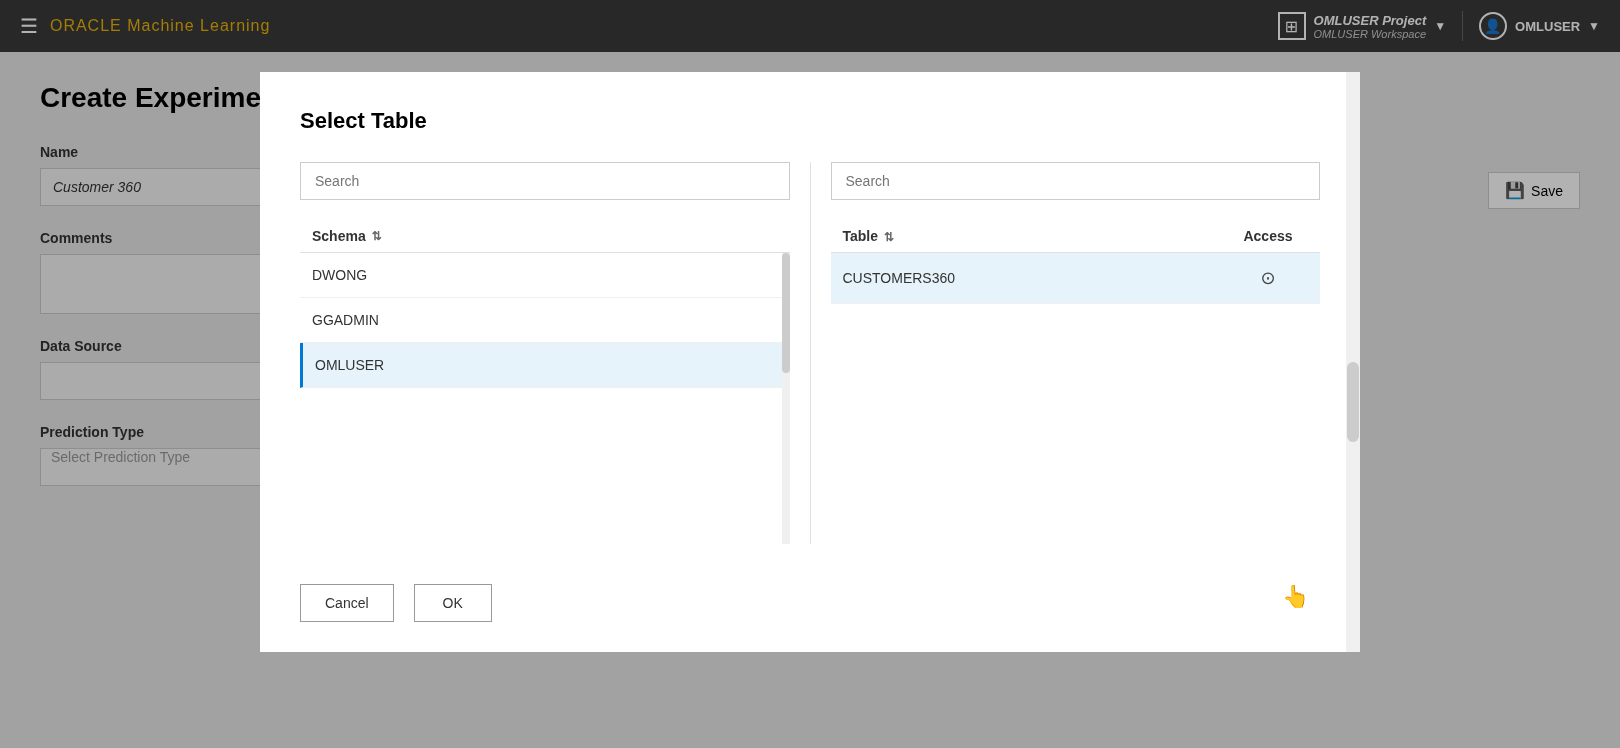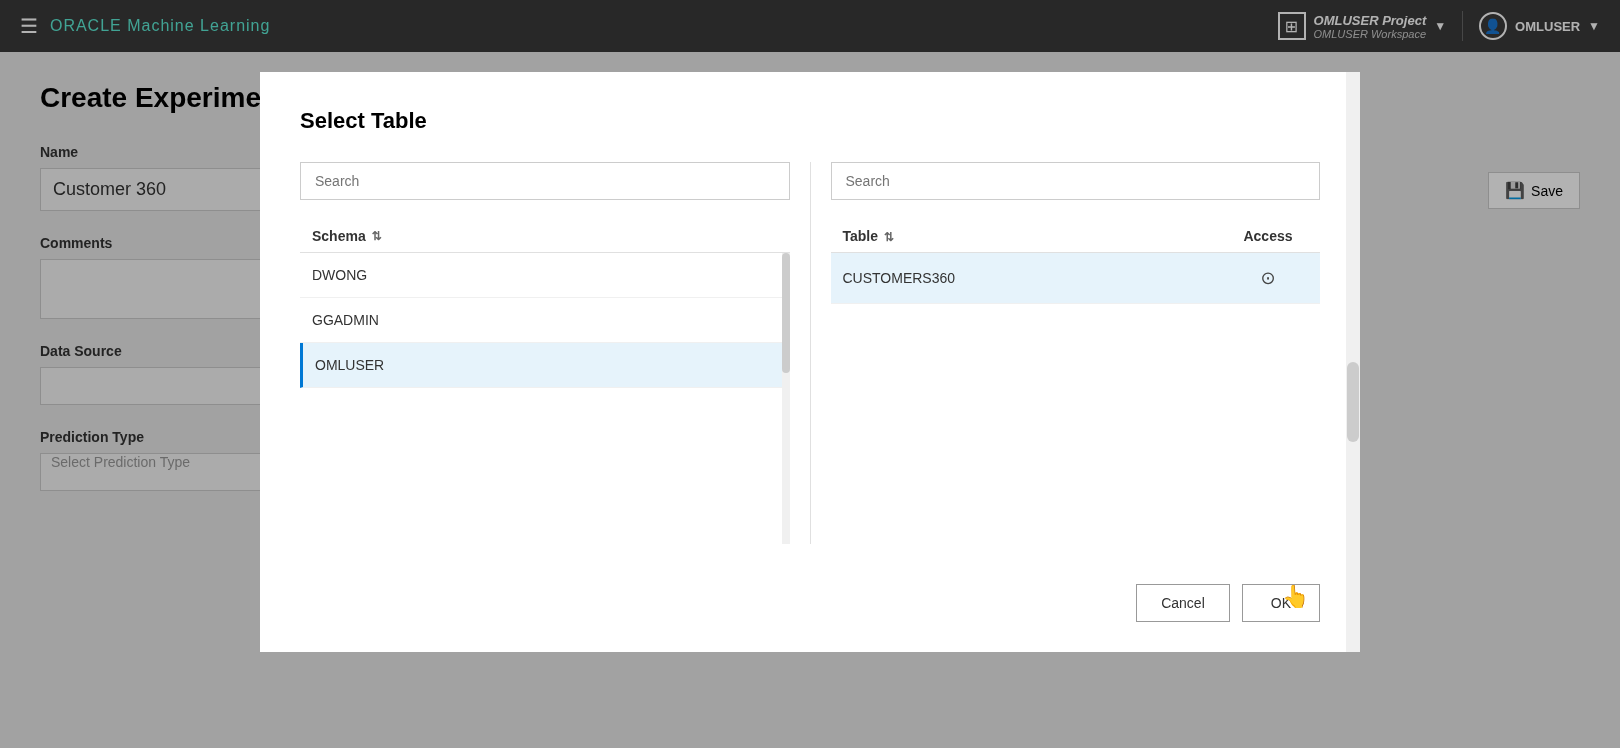--- a/index.html
+++ b/index.html
@@ -27,21 +27,21 @@
       display: flex;
       align-items: center;
       gap: 12px;
     }
     .hamburger-icon {
       color: #fff;
       font-size: 20px;
       cursor: pointer;
     }
     .oracle-logo {
-      color: #5eead4;
+      color: #eab308;
       font-size: 16px;
       font-weight: bold;
       letter-spacing: 1px;
     }
     .oracle-logo span {
       font-weight: 300;
     }
     .navbar-right {
       display: flex;
       align-items: center;
@@ -124,22 +124,23 @@
       font-size: 14px;
       font-weight: 600;
       color: #333;
       margin-bottom: 8px;
     }
     .form-input {
       background: #f5f5f5;
       border: 1px solid #ccc;
       padding: 10px 12px;
       width: 320px;
-      font-size: 18px;
-      color: #333;
+      font-size: 14px;
+      color: #333;
+      font-style: italic;
     }
     .save-btn {
       position: absolute;
       top: 120px;
       right: 40px;
       background: #fff;
       border: 1px solid #ccc;
       padding: 8px 16px;
       display: flex;
       align-items: center;
@@ -309,22 +310,22 @@
       text-align: center;
     }
     .check-circle {
       color: #555;
       font-size: 18px;
     }
 
     
     .modal-footer {
       display: flex;
-      justify-content: flex-end;
-      gap: 12px;
+      justify-content: flex-start;
+      gap: 20px;
       margin-top: 24px;
       padding-top: 16px;
     }
     .btn-cancel {
       padding: 10px 24px;
       border: 1px solid #999;
       background: #fff;
       font-size: 14px;
       cursor: pointer;
       color: #333;

